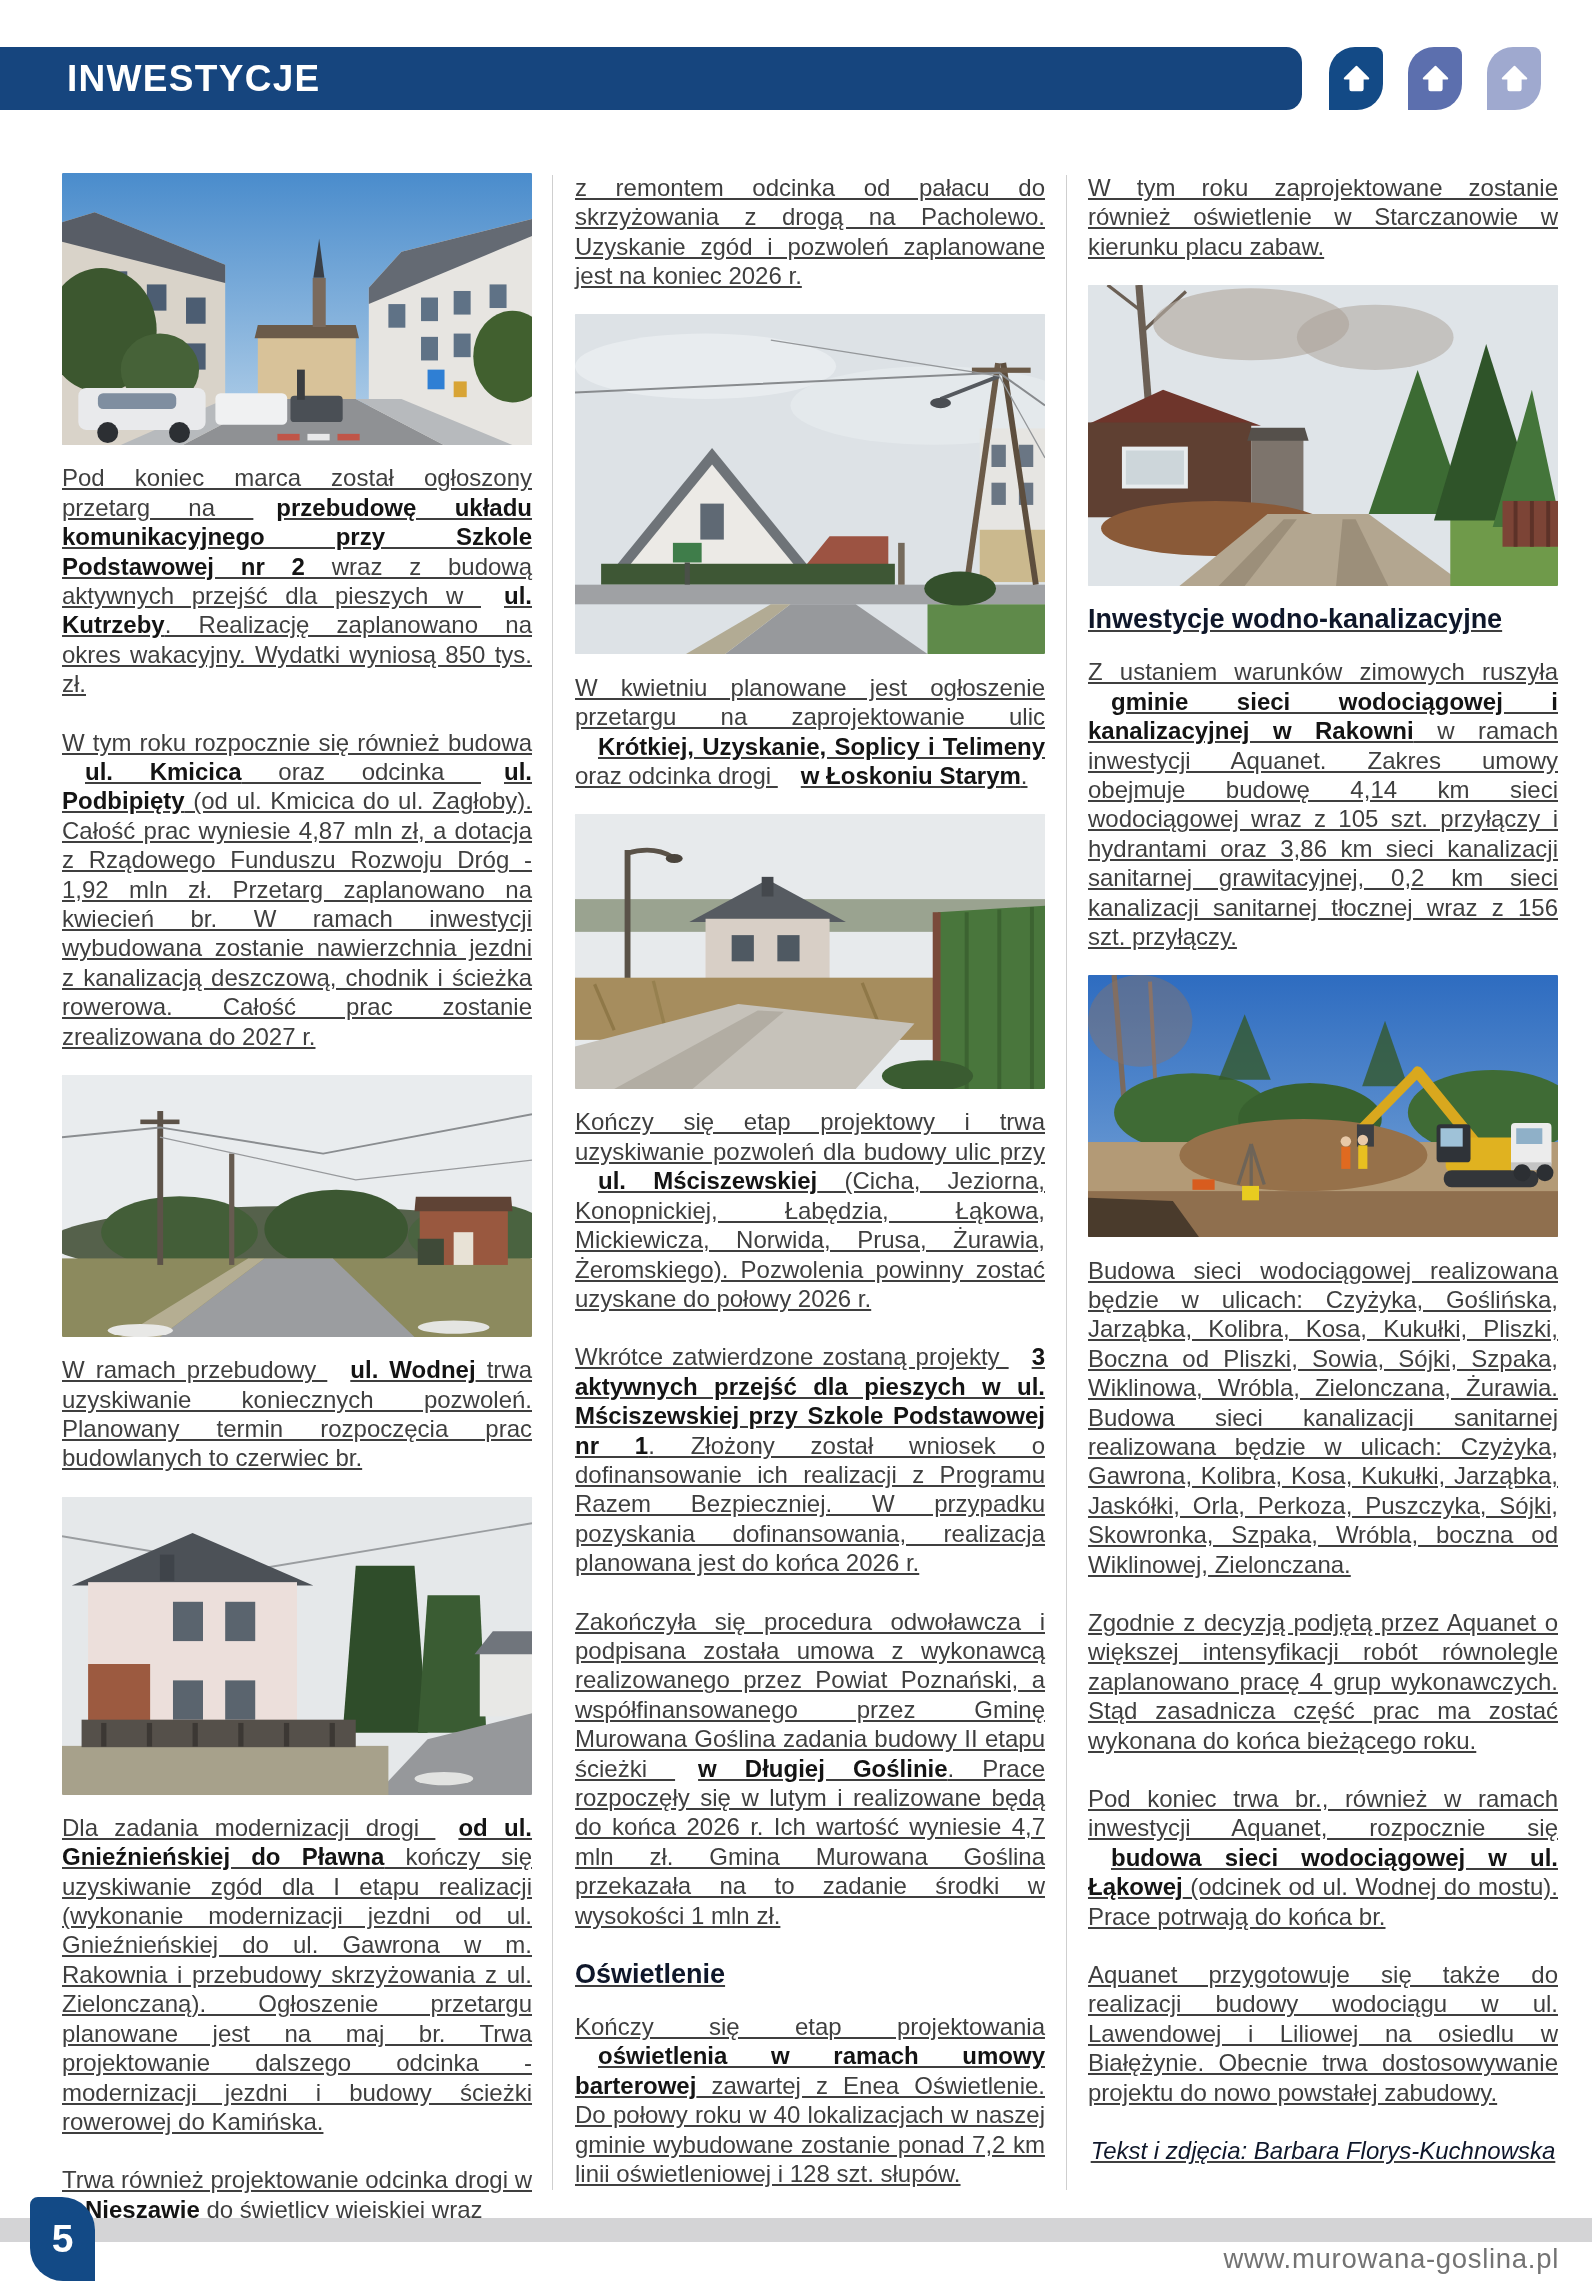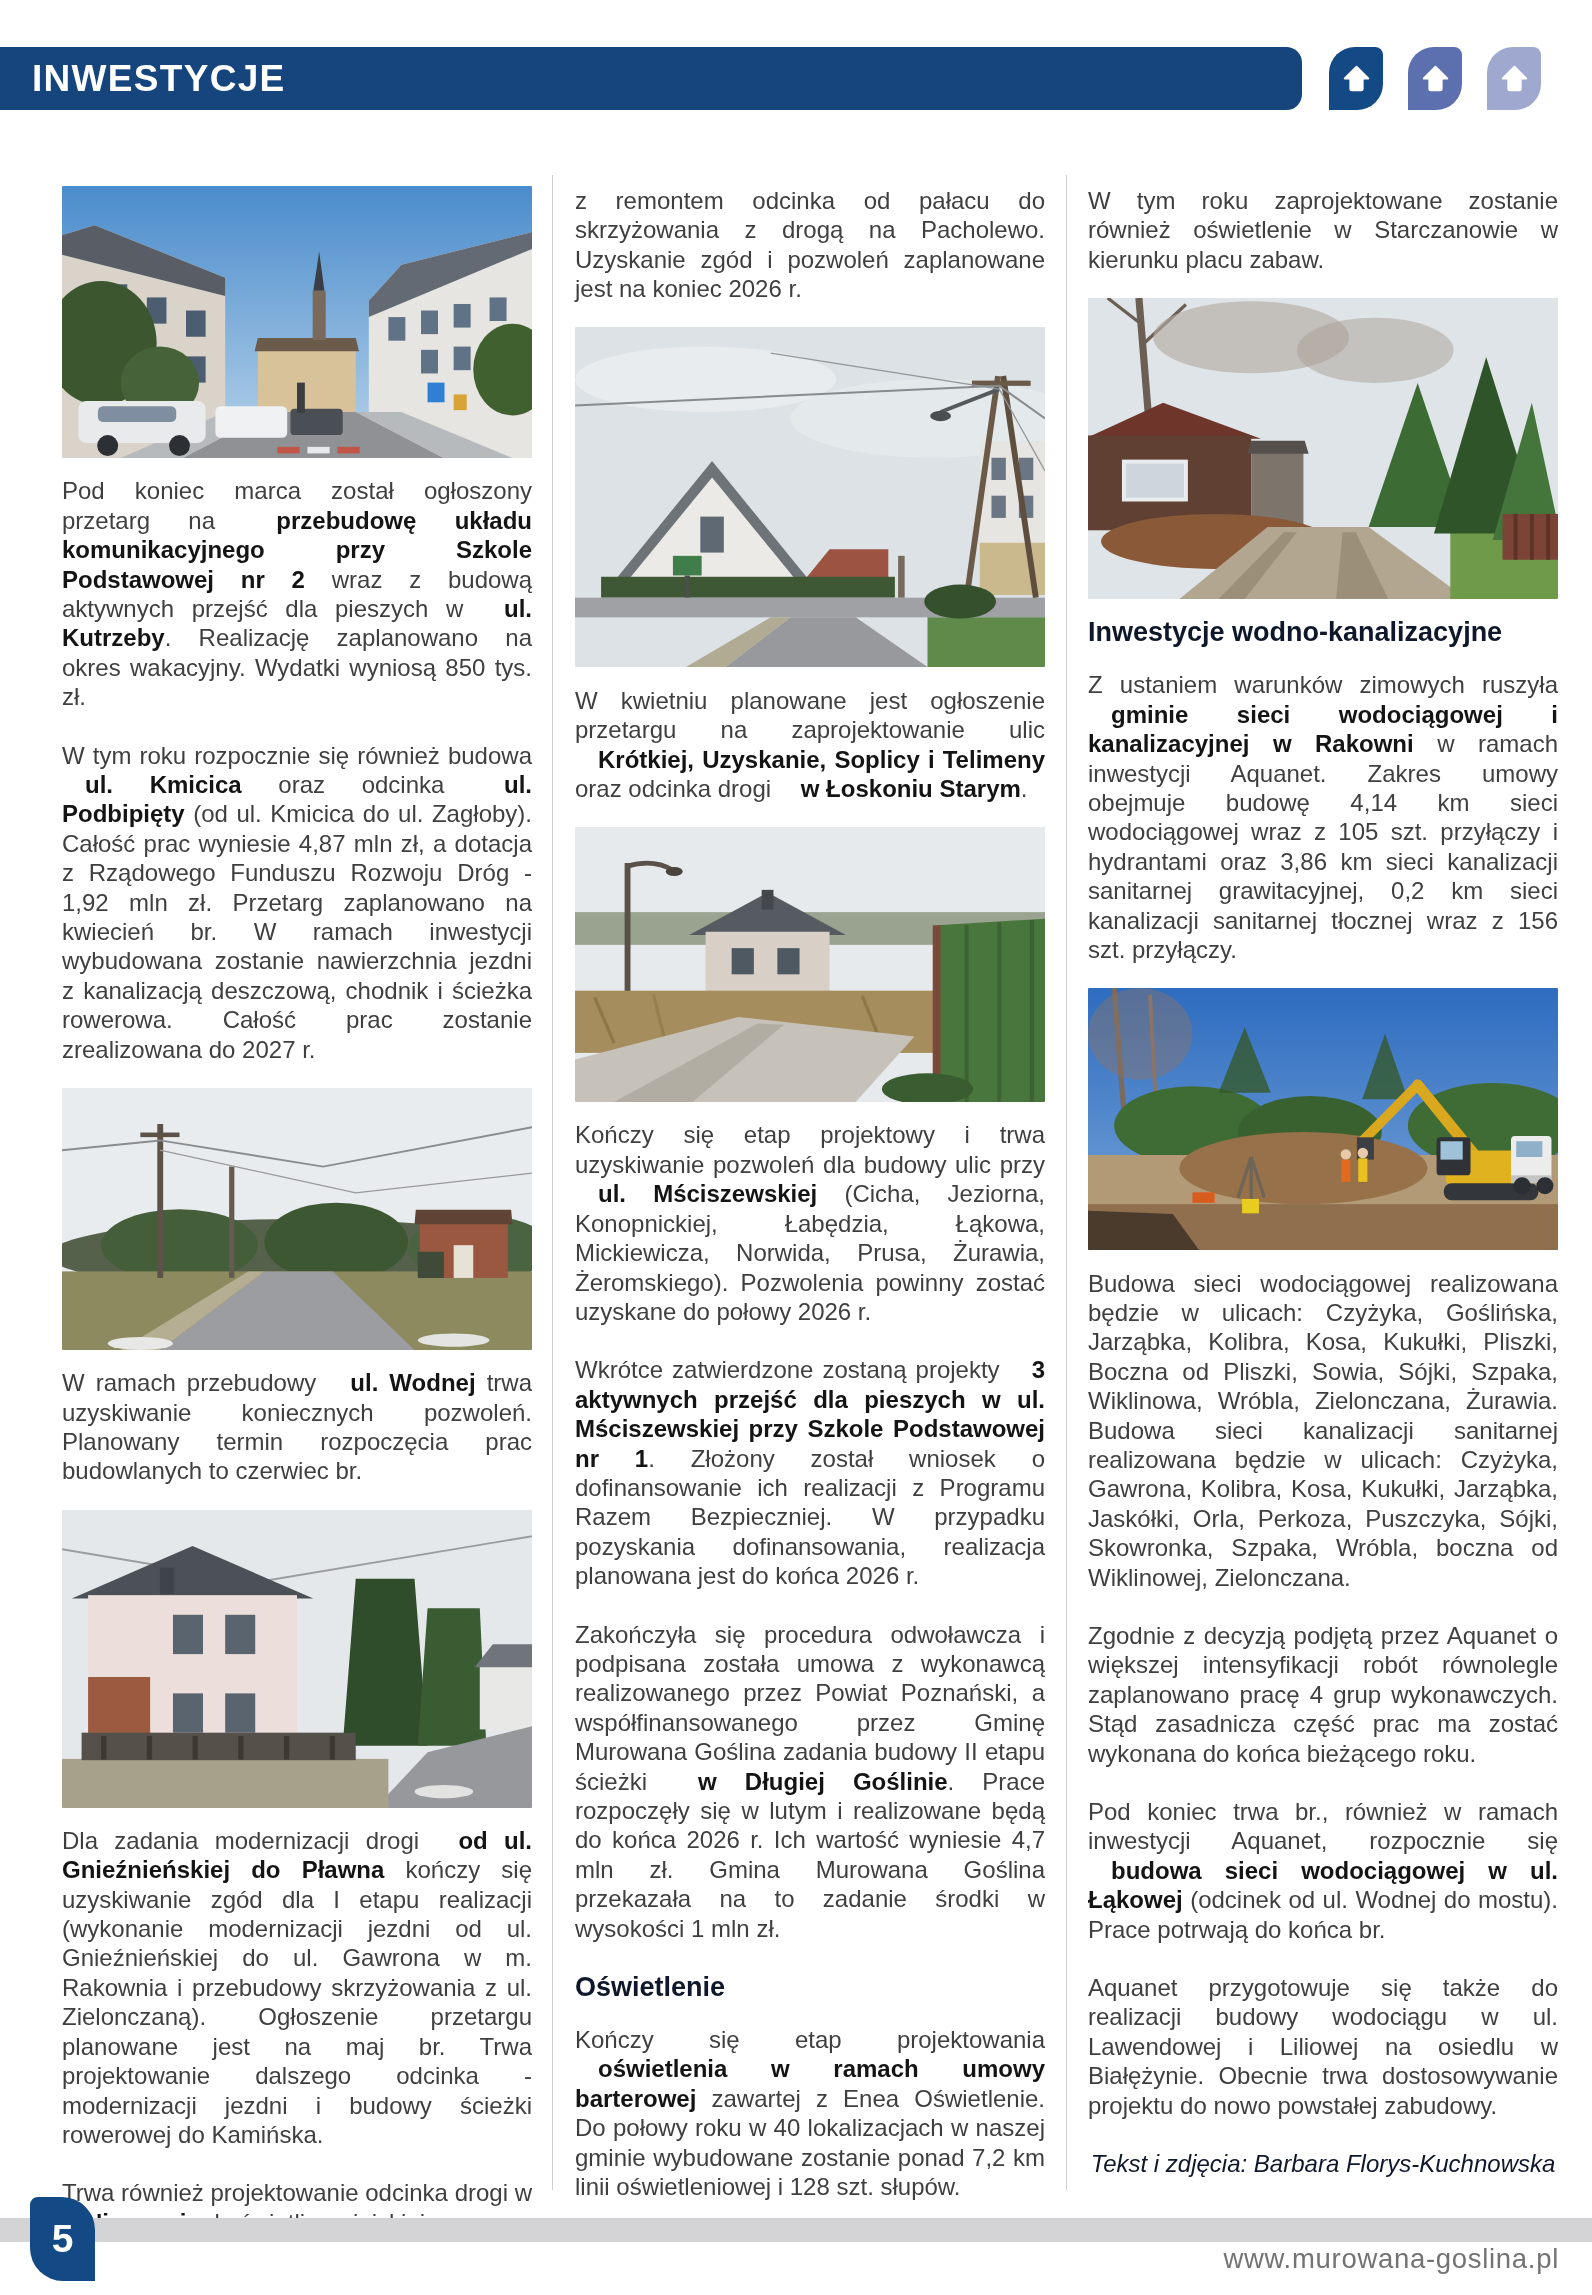--- a/index.html
+++ b/index.html
@@ -8,34 +8,34 @@
     font-family:"Liberation Sans","DejaVu Sans",sans-serif;
     -webkit-font-smoothing:antialiased;
   }
   
   .header-bar{
     position:absolute;left:0;top:47px;width:1302px;height:63px;
     border-radius:0 15.7px 15.7px 0;display:flex;align-items:center;
   }
   .header-title{
     color:#fff;font-size:37px;font-weight:bold;letter-spacing:1.3px;
-    padding-left:32px;line-height:1;
+    padding-left:67px;line-height:1;
   }
   .header-icons{
     position:absolute;top:47px;right:52px;height:63px;display:flex;gap:25px;
   }
   .home-badge{
     width:54px;height:63px;border-radius:26px 7.9px 26px 0;
     display:flex;align-items:center;justify-content:center;
   }
   .home-badge svg{width:31px;height:31px;display:block;}
   
   .col{
-    position:absolute;top:186px;width:470px;
-    font-size:24px;line-height:29.4px;color:#3f3f3f;text-align:justify;
+    position:absolute;top:173px;width:470px;
+    font-size:24px;line-height:29.4px;color:#3f3f3f;text-align:justify;text-decoration:underline;
   }
   .col-1{left:62px;} .col-2{left:575px;} .col-3{left:1088px;}
   .col p{margin:0 0 29px 0;}
   .col p b{color:#141414;margin-left:23px;}
   .col h3{
     margin:3.9px 0 22px 0;font-size:27px;line-height:31px;color:#0f172a;
     text-align:left;font-weight:bold;
   }
   .photo{
     margin:-5.2px 0 18.3px 0;width:470px;display:block;overflow:hidden;

